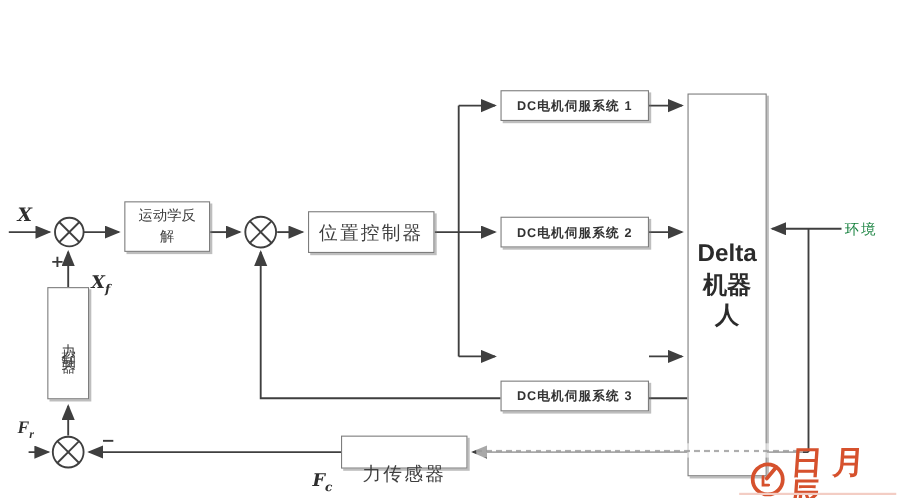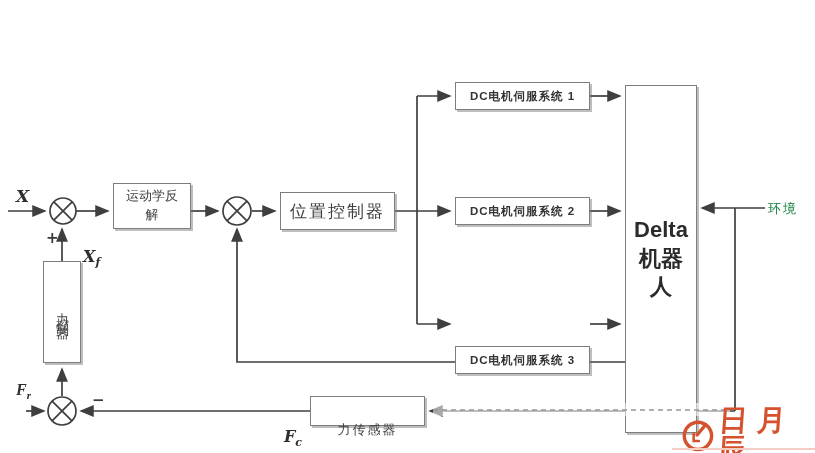--- a/index.html
+++ b/index.html
@@ -26,21 +26,21 @@
 
   .b-delta{left:625px;top:37px;width:72px;height:348px;margin-top:48px;}
   .b-delta .lbl{width:58px;font-size:22px;font-weight:bold;line-height:1.3;
                 color:#2b2b2b;word-break:break-all;}
 
   .b-forcectrl{left:43px;top:261px;width:38px;height:102px;}
   .b-forcectrl .lbl{writing-mode:vertical-rl;text-orientation:upright;
                     font-size:13px;letter-spacing:5px;}
 
   .b-forcesensor{left:310px;top:396px;width:115px;height:30px;}
-  .b-forcesensor .lbl{font-size:13px;letter-spacing:2px;margin-top:38px;}
+  .b-forcesensor .lbl{font-size:17px;letter-spacing:2px;margin-top:38px;}
 
   .sig{position:absolute;font-family:"DejaVu Serif","Liberation Serif",serif;
        font-style:italic;font-weight:bold;color:#2e2e2e;font-size:17px;}
   .sig sub{font-size:11px;font-style:italic;}
   .op{position:absolute;font-family:"DejaVu Sans",sans-serif;
       font-weight:bold;color:#3a3a3a;font-size:15px;}
   .envlabel{position:absolute;left:768px;top:200px;font-size:13px;color:#15803d;
             letter-spacing:2px;}
 
   .fade-strip{position:absolute;left:433px;top:403px;width:297px;height:13px;

